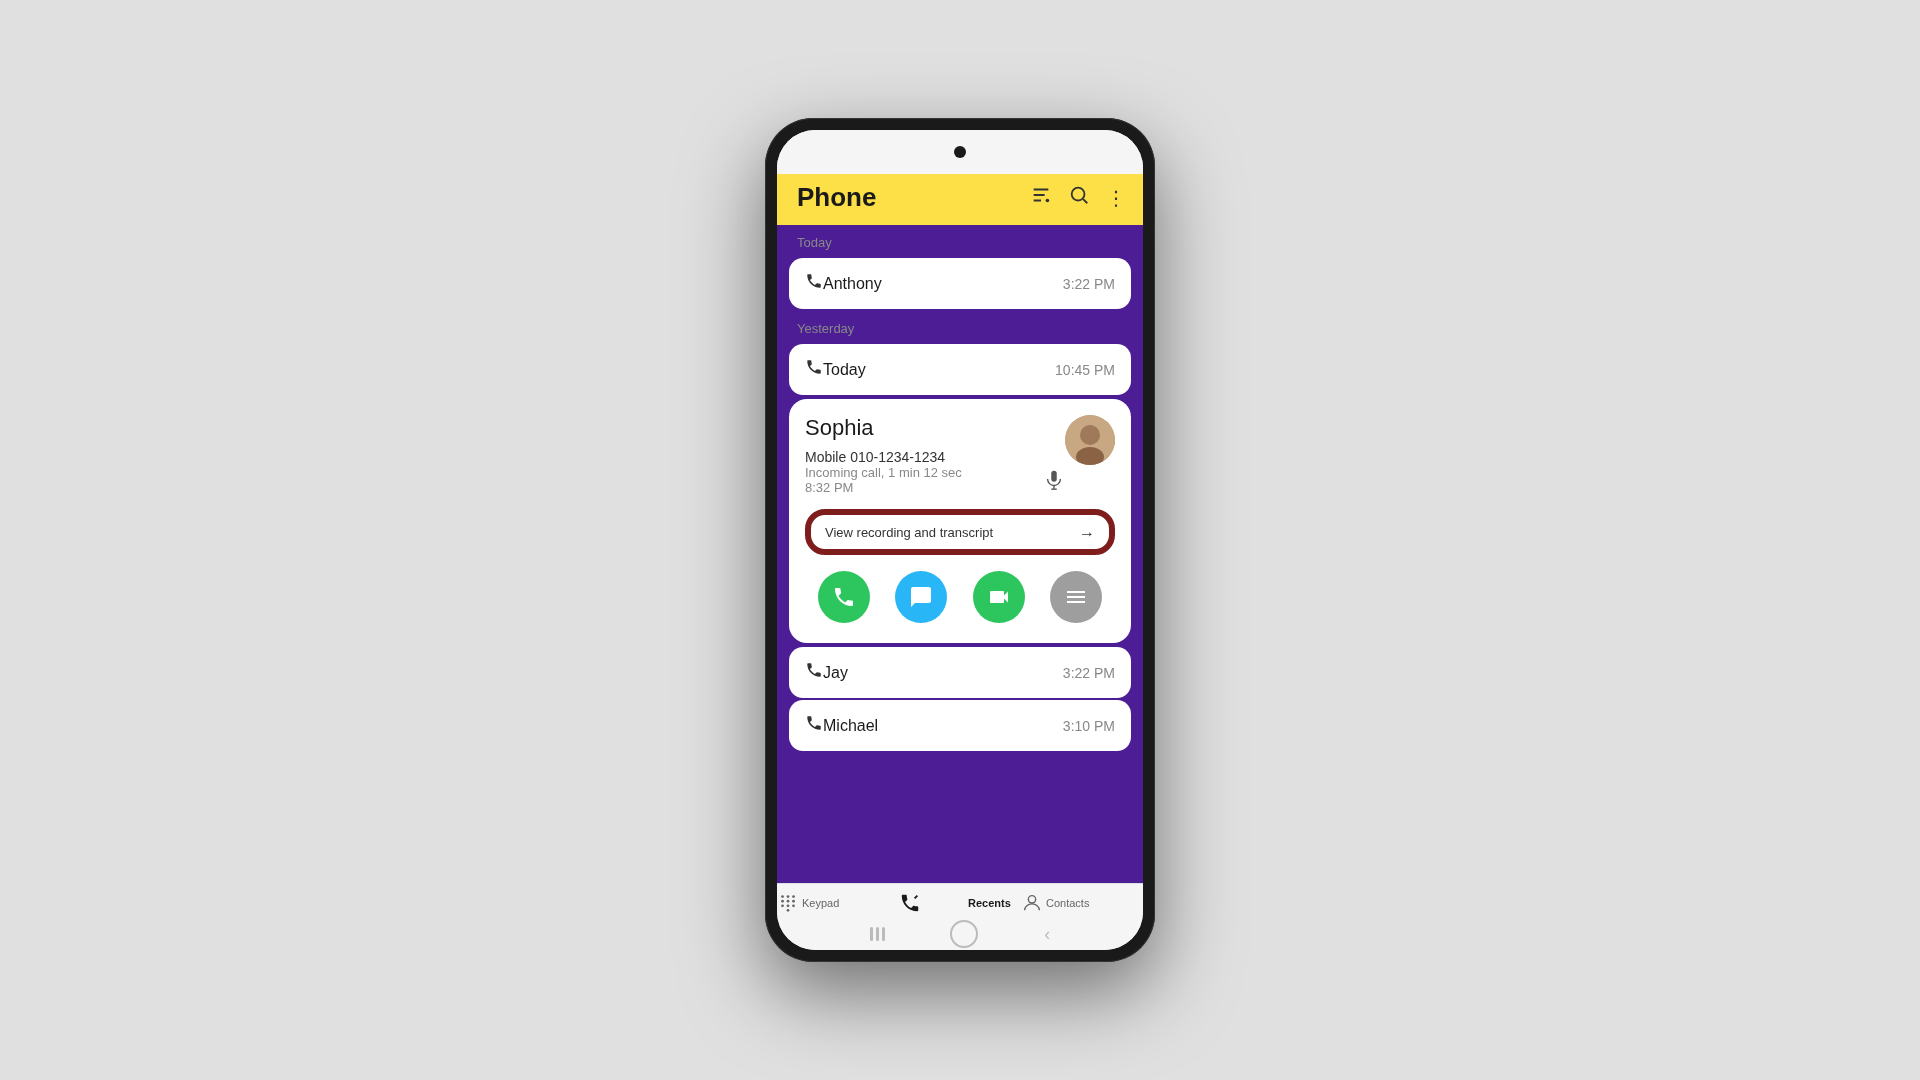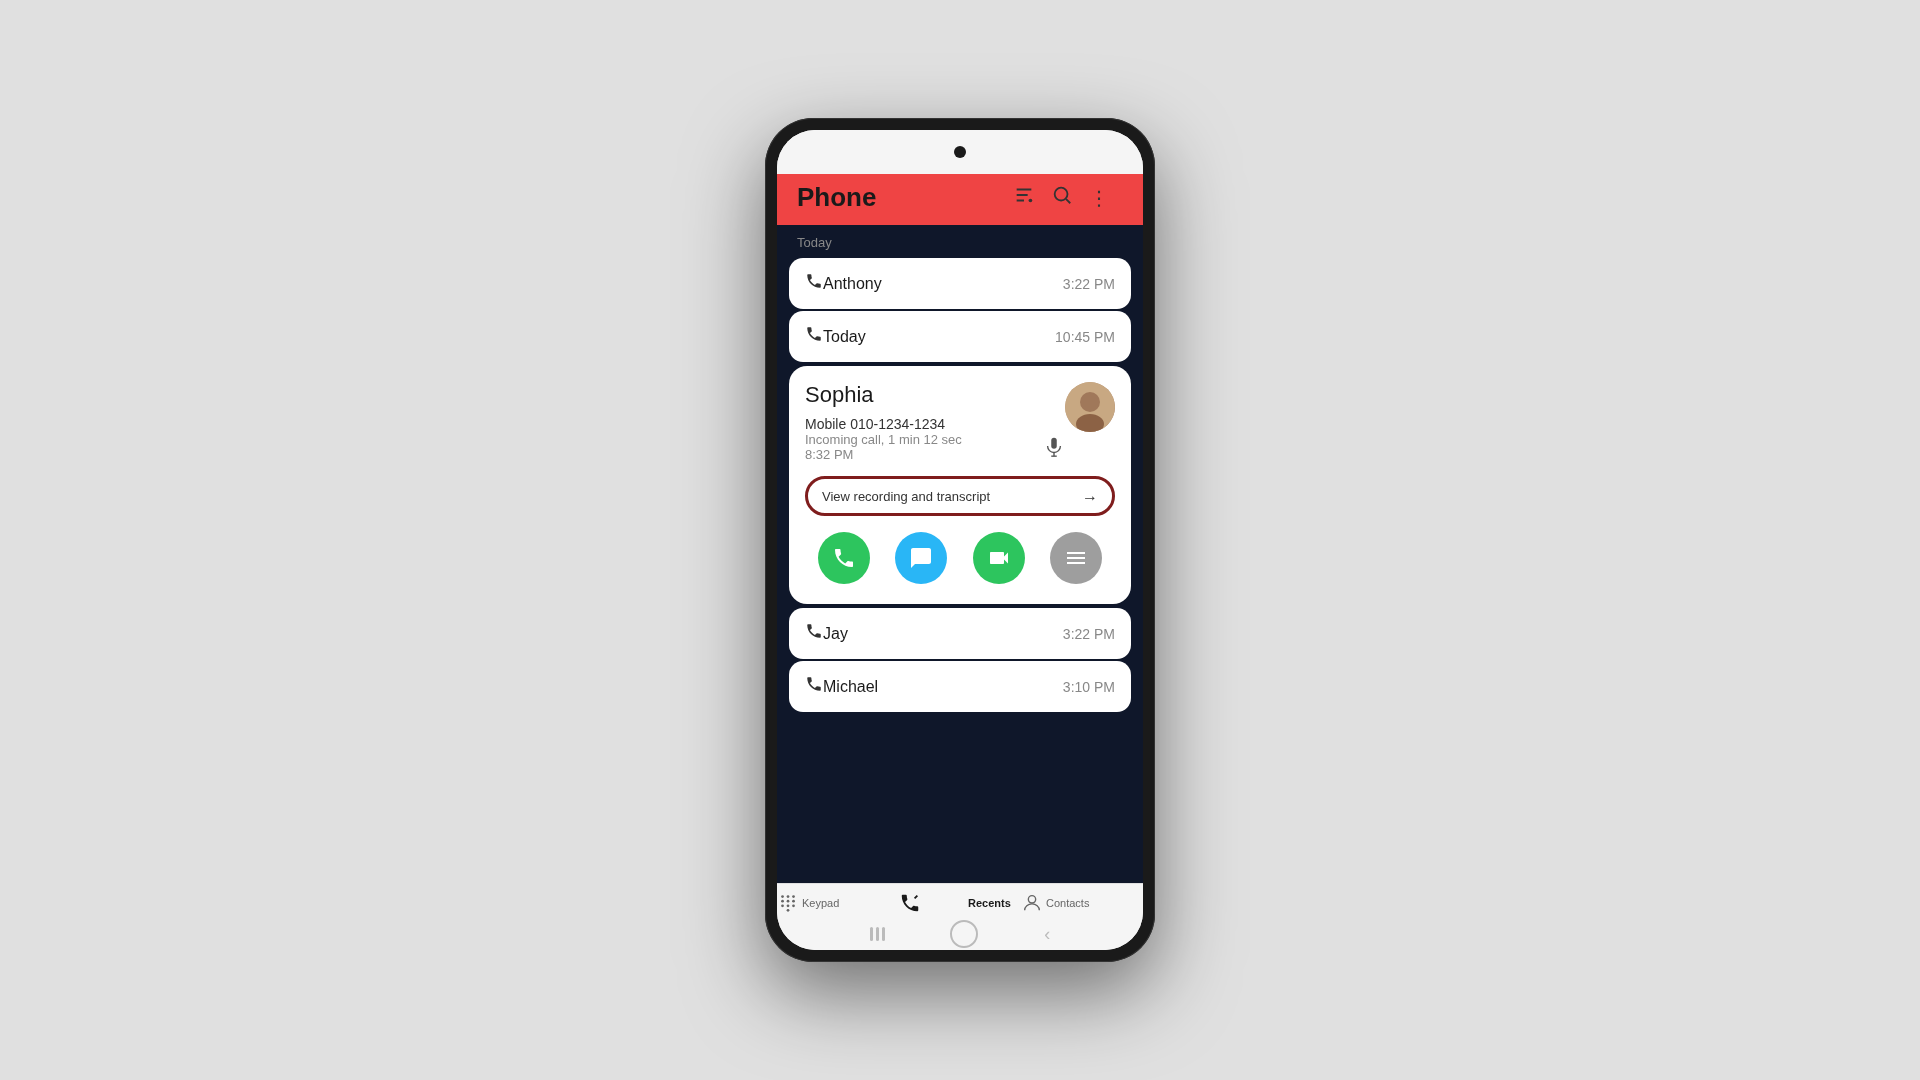--- a/index.html
+++ b/index.html
@@ -42,22 +42,22 @@
     }
 
     .camera-dot {
       width: 12px;
       height: 12px;
       background: #1a1a1a;
       border-radius: 50%;
     }
 
     .app-header {
-      background: #ef4444;
-      padding: 8px 34px 12px 20px;
+      background: #fde047;
+      padding: 8px 17px 12px 20px;
       display: flex;
       align-items: center;
       justify-content: space-between;
       flex-shrink: 0;
     }
 
     .app-title {
       font-size: 26px;
       font-weight: 700;
       color: #1a1a1a;
@@ -71,21 +71,21 @@
 
     .header-icon {
       font-size: 20px;
       color: #333;
       cursor: pointer;
     }
 
     .scroll-content {
       flex: 1;
       overflow-y: auto;
-      background: #0f172a;
+      background: #4c1d95;
     }
 
     .scroll-content::-webkit-scrollbar { display: none; }
 
     .section-label {
       padding: 10px 20px 6px 20px;
       font-size: 13px;
       color: #888;
       font-weight: 500;
     }
@@ -173,21 +173,21 @@
 
     .mic-icon-wrapper {
       display: flex;
       align-items: center;
     }
 
     .view-recording-btn {
       display: flex;
       align-items: center;
       justify-content: space-between;
-      border: 3px solid #7f1d1d;
+      border: 6px solid #7f1d1d;
       border-radius: 20px;
       padding: 8px 14px;
       margin: 10px 0;
       cursor: pointer;
       background: #fff;
     }
 
     .view-recording-text {
       font-size: 13px;
       color: #333;
@@ -318,20 +318,21 @@
             <svg width="18" height="18" viewBox="0 0 24 24" fill="#333">
               <path d="M6.6 10.8c1.4 2.8 3.8 5.1 6.6 6.6l2.2-2.2c.3-.3.7-.4 1-.2 1.1.4 2.3.6 3.6.6.6 0 1 .4 1 1V20c0 .6-.4 1-1 1-9.4 0-17-7.6-17-17 0-.6.4-1 1-1h3.5c.6 0 1 .4 1 1 0 1.3.2 2.5.6 3.6.1.3 0 .7-.2 1L6.6 10.8z"></path>
             </svg>
           </span>
           <span class="call-name">Anthony</span>
         </div>
         <span class="call-time">3:22 PM</span>
       </div>
 
 
+      <div class="section-label">Yesterday</div>
 
       <div class="call-item">
         <div class="call-item-left">
           <span class="call-phone-icon">
             <svg width="18" height="18" viewBox="0 0 24 24" fill="#333">
               <path d="M6.6 10.8c1.4 2.8 3.8 5.1 6.6 6.6l2.2-2.2c.3-.3.7-.4 1-.2 1.1.4 2.3.6 3.6.6.6 0 1 .4 1 1V20c0 .6-.4 1-1 1-9.4 0-17-7.6-17-17 0-.6.4-1 1-1h3.5c.6 0 1 .4 1 1 0 1.3.2 2.5.6 3.6.1.3 0 .7-.2 1L6.6 10.8z"></path>
             </svg>
           </span>
           <span class="call-name">Today</span>
         </div>

